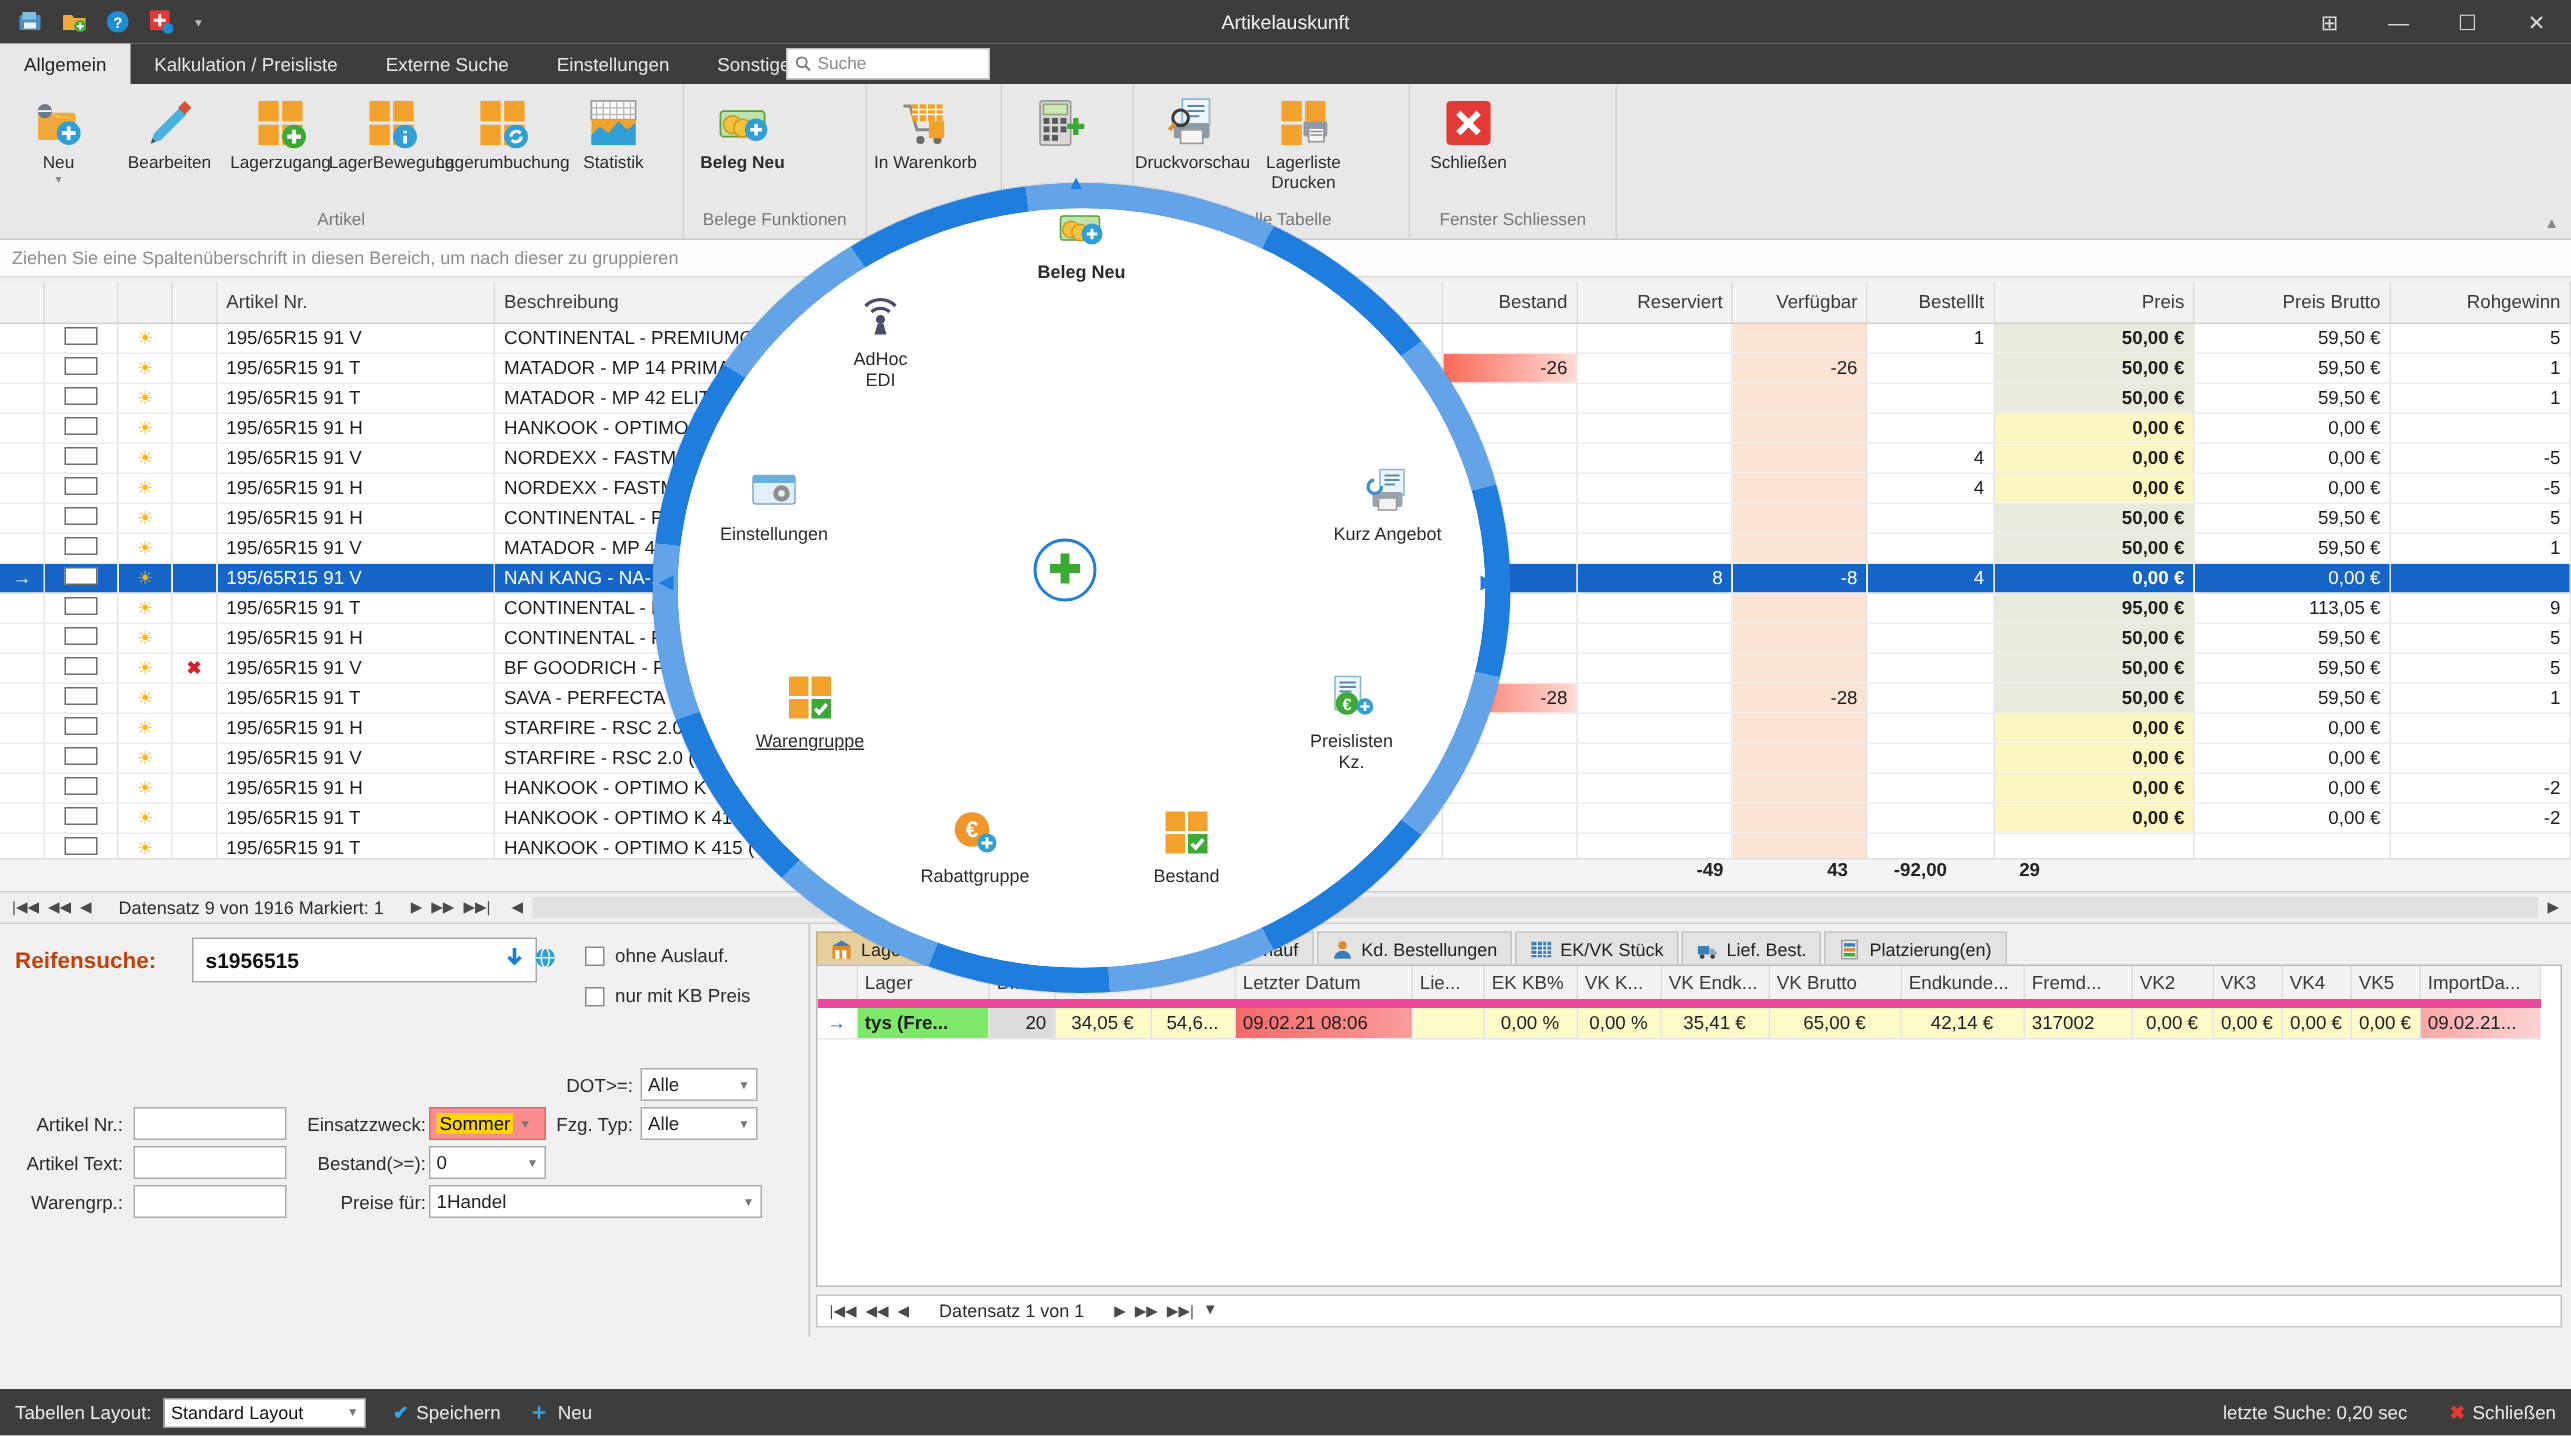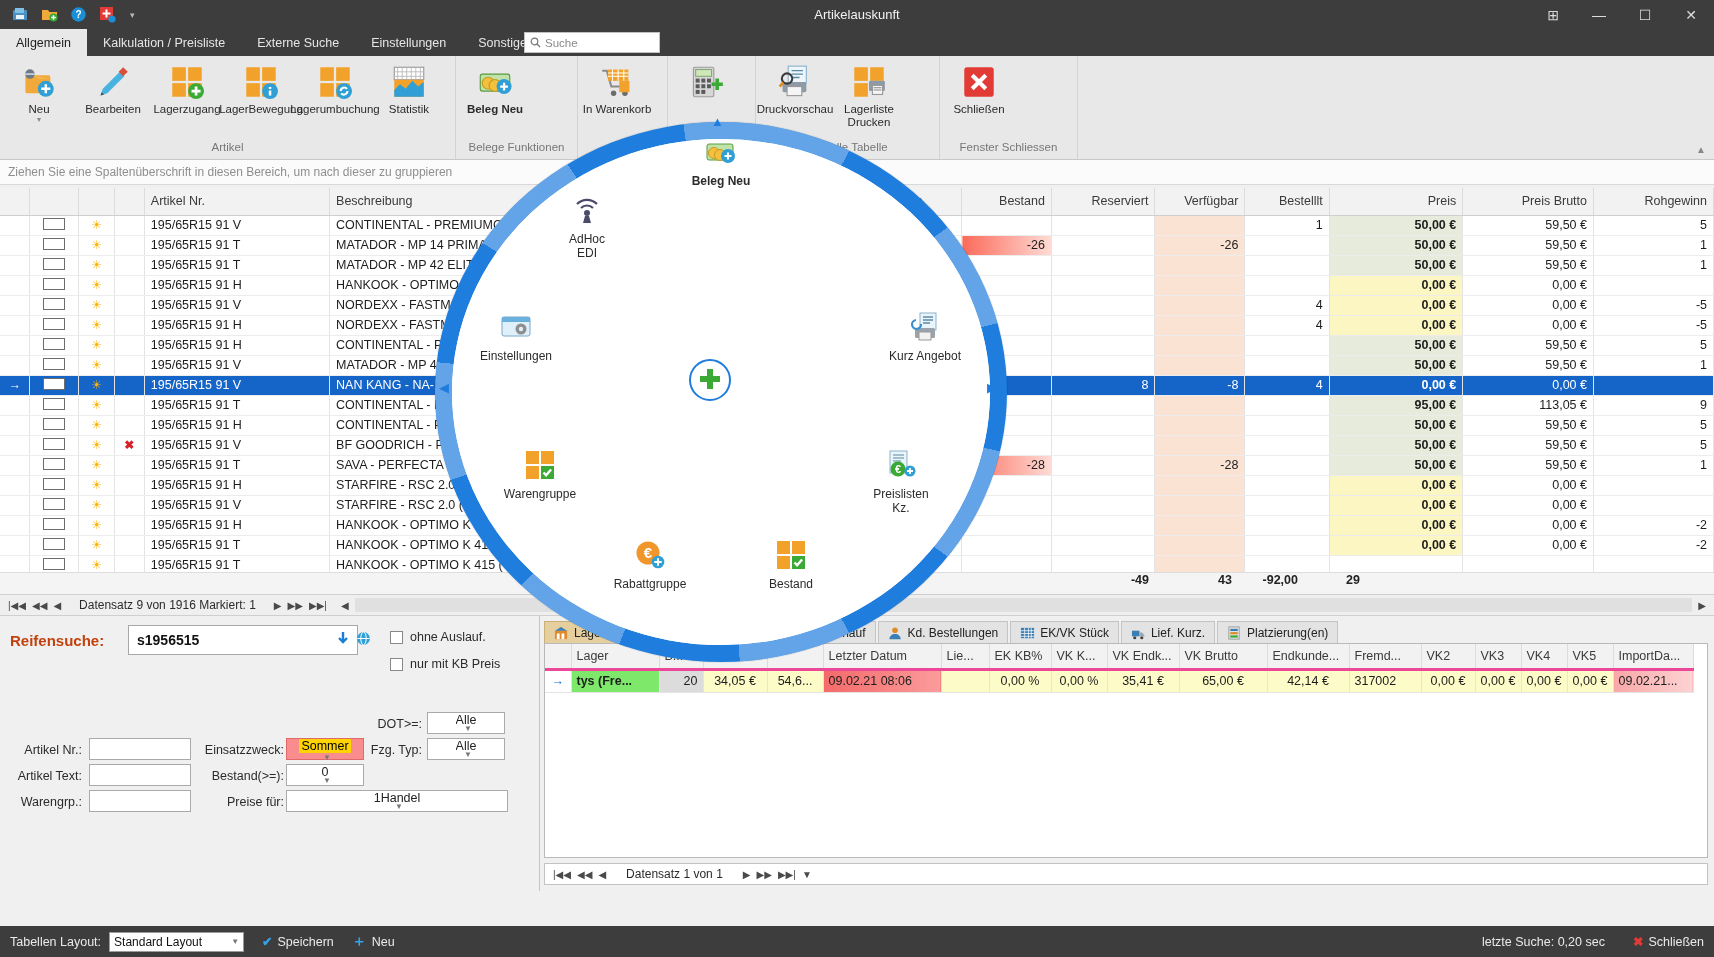--- a/index.html
+++ b/index.html
@@ -120,41 +120,41 @@
     background:#fff; border:1px solid #a8a8a8; display:flex; align-items:center; padding:0 6px;
   }
   #reifenBox input { border:0; outline:0; flex:1; font-size:14px; font-weight:bold;
                      font-family:"Liberation Sans", sans-serif; color:#111; background:transparent; }
   .chkrow { position:absolute; display:flex; align-items:center; gap:7px; font-size:12.5px; color:#2b2b2b; }
   .chkbox { width:13px; height:13px; border:1px solid #888; background:#fff; }
   .fldlabel { position:absolute; font-size:12.5px; color:#2b2b2b; text-align:right; }
   .fldinput { position:absolute; height:22px; border:1px solid #aaa; background:#fff; }
   .fldsel {
     position:absolute; height:22px; border:1px solid #aaa; background:#fff;
-    display:flex; align-items:center; padding:0 4px; font-size:12.5px; color:#222;flex-direction:column;
+    display:flex; align-items:center; padding:0 4px; font-size:12.5px; color:#222;
   }
   .fldsel .cv { flex:1; overflow:hidden; white-space:nowrap; }
   .fldsel .cr { color:#777; font-size:8px; padding-left:4px; }
   .fldsel.sommer { background:#f98d8d; border-color:#e06a6a; }
   .fldsel.sommer .cv { background:#ffd400; padding:0 2px; color:#000; flex:none; }
 
   
   #rightpanel { position:absolute; top:616px; left:540px; right:0; height:275px; background:#f0f0f0; }
   #tabstrip { position:absolute; top:4px; left:4px; right:4px; height:24px; display:flex; align-items:flex-end; }
   .dtab {
     height:23px; display:flex; align-items:center; gap:5px; padding:0 9px;
     background:#e3e3e3; border:1px solid #c4c4c4; border-bottom:none; margin-right:2px;
     font-size:12px; color:#222; white-space:nowrap;
   }
   .dtab.active { background:#e5cf9f; border-color:#c9ae76; font-weight:normal; }
   #subgridwrap { position:absolute; top:27px; left:4px; right:6px; height:215px;
                  background:#fff; border:1px solid #b9b9b9; overflow:hidden; }
   table.subgrid { border-collapse:collapse; width:1030px; table-layout:fixed; }
   table.subgrid th {
-    height:25px; background:#f2f2f2; border-right:1px solid #dcdcdc; border-bottom:3px solid #ec4899;
+    height:25px; background:#f2f2f2; border-right:1px solid #dcdcdc; border-bottom:6px solid #ec4899;
     font-weight:normal; font-size:12.5px; color:#3a3a3a; padding:0 5px; text-align:left; white-space:nowrap;
   }
   table.subgrid td {
     height:23px; border-right:1px solid #e4e4e4; border-bottom:1px solid #e4e4e4;
     padding:0 5px; font-size:12.5px; white-space:nowrap; background:#fdfbc8; overflow:hidden;
   }
   table.subgrid td.r { text-align:center; }
   td.sg-lager { background:#7ee86a !important; font-weight:bold; }
   td.sg-bnr { background:#dcdcdc !important; text-align:right; }
   td.sg-date { background:linear-gradient(to right,#f46a6a,#fb9b9b) !important; }
@@ -974,21 +974,21 @@
         </svg>
         <span>EK/VK Stück</span>
       </div>
       <div class="dtab">
         <svg width="15" height="15" viewBox="0 0 16 16">
           <rect x="1" y="5" width="8" height="6" fill="#3a7fb5"></rect>
           <path d="M9 7h3l2.5 3v1H9z" fill="#9aa8b5"></path>
           <circle cx="4" cy="12.5" r="1.7" fill="#444"></circle>
           <circle cx="11.5" cy="12.5" r="1.7" fill="#444"></circle>
         </svg>
-        <span>Lief. Kurz.</span>
+        <span>Lief. Best.</span>
       </div>
       <div class="dtab">
         <svg width="15" height="15" viewBox="0 0 16 16">
           <rect x="2" y="1" width="11" height="13" fill="#e8e8e8" stroke="#999"></rect>
           <rect x="3.5" y="3" width="8" height="2.4" fill="#3a7fb5"></rect>
           <rect x="3.5" y="6.5" width="8" height="2.4" fill="#e08b2a"></rect>
           <rect x="3.5" y="10" width="8" height="2.4" fill="#3aaa35"></rect>
         </svg>
         <span>Platzierung(en)</span>
       </div>
@@ -1135,21 +1135,21 @@
   <div class="ritem" style="left:45px; top:325px;">
     <span class="ic">
       <svg width="30" height="30" viewBox="0 0 30 30">
           <rect x="1" y="1" width="13" height="13" fill="#f2a22a"></rect>
           <rect x="16" y="1" width="13" height="13" fill="#f2a22a"></rect>
           <rect x="1" y="16" width="13" height="13" fill="#f2a22a"></rect>
           <rect x="16" y="16" width="13" height="13" fill="#3aaa35"></rect>
           <path d="M18.5 22.5l2.6 2.8 5-5.8" stroke="#fff" stroke-width="2.4" fill="none"></path>
         </svg>
     </span>
-    <span style="white-space:pre-line;">Warengruppe</span>
+    <span style="white-space:pre-line;text-decoration:underline;">Warengruppe</span>
   </div>
 
   <div class="ritem" style="left:406px; top:325px;">
     <span class="ic">
       <svg width="30" height="30" viewBox="0 0 30 30">
           <rect x="4" y="1" width="17" height="22" fill="#eaf4fb" stroke="#8ab3cc"></rect>
           <path d="M7 5h11M7 8h11M7 11h8" stroke="#5b8aa6" stroke-width="1.2"></path>
           <circle cx="12" cy="19" r="7.5" fill="#3aaa35"></circle>
           <text x="12" y="23" font-size="11" font-weight="bold" fill="#fff" text-anchor="middle" font-family="Liberation Sans">€</text>
           <circle cx="24" cy="21" r="5.5" fill="#2f9fd6"></circle>

